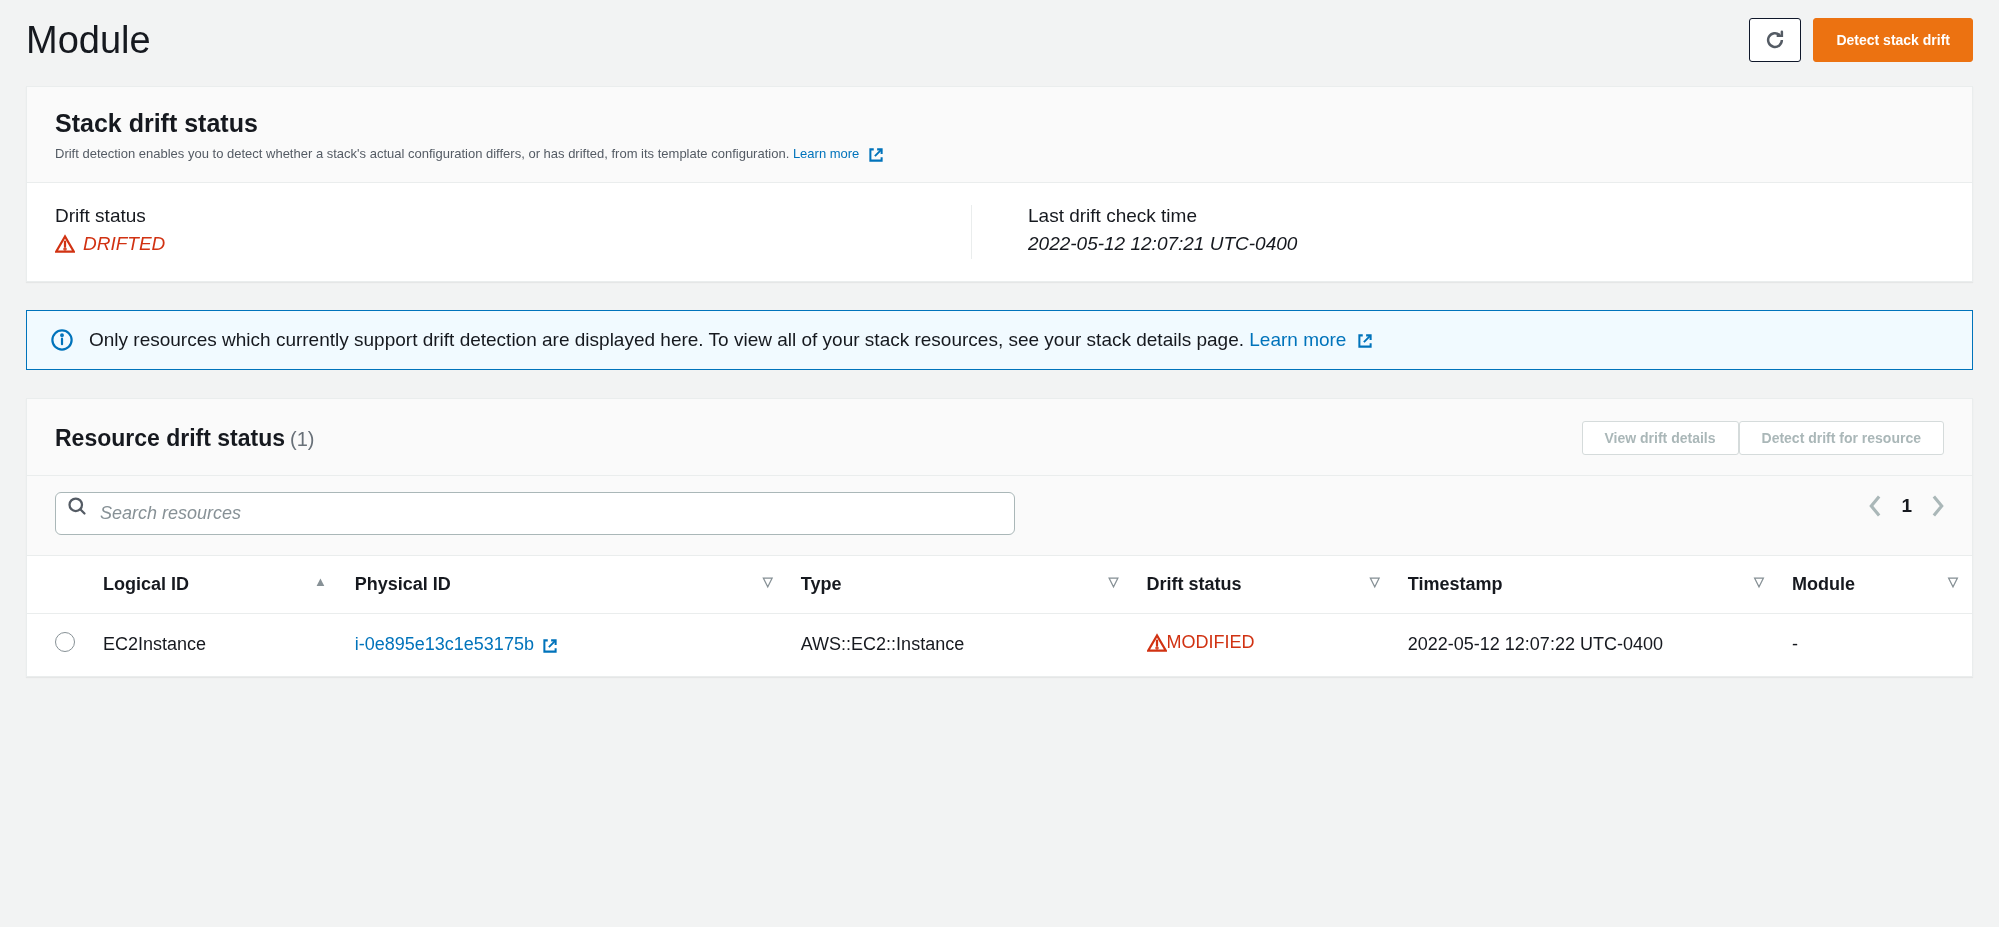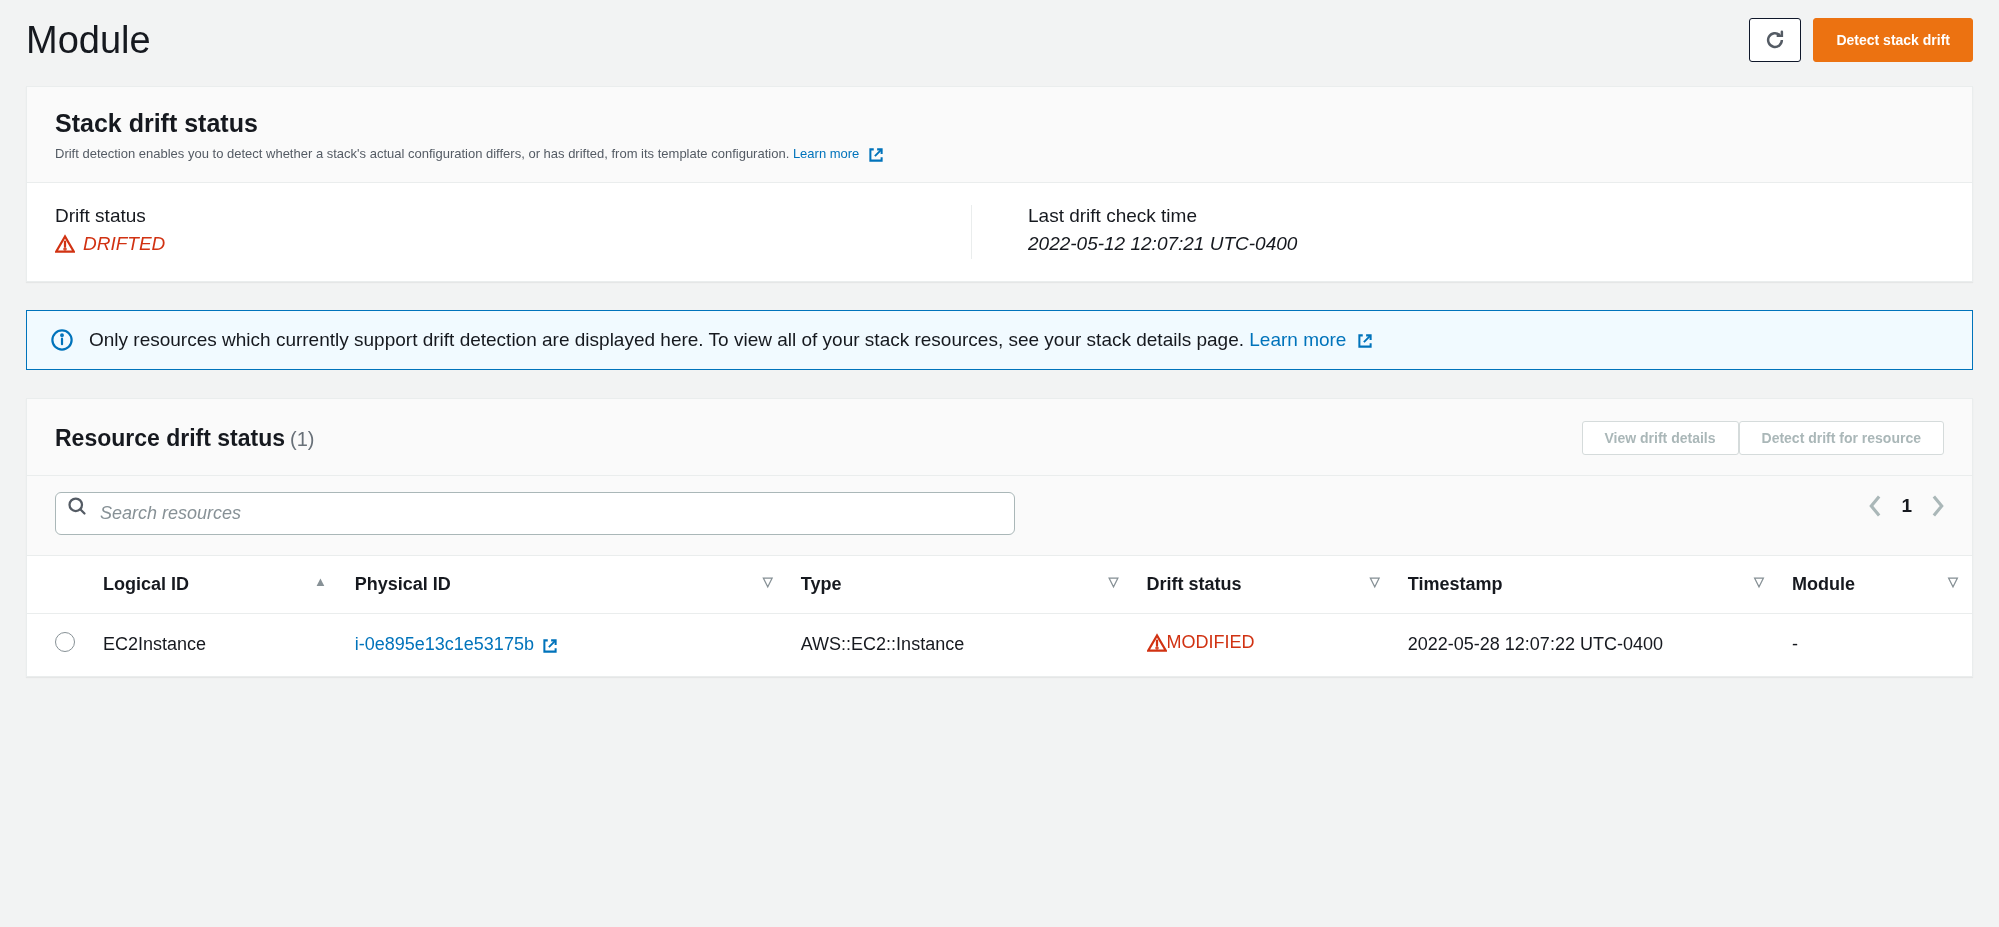--- a/index.html
+++ b/index.html
@@ -368,18 +368,18 @@
             <span>
               <svg width="20" height="20" viewBox="0 0 16 16" stroke="#d13212" stroke-width="1.8" fill="none">
                 <path d="M8 2L1 14h14L8 2z"></path>
                   <path d="M8 6v4" stroke-linecap="round"></path>
                   <circle cx="8" cy="12" r="0.5" fill="#d13212"></circle>
               </svg>
             </span>
             <span>MODIFIED</span>
           </span>
         </td>
-        <td style="max-width:200px;">2022-05-28 12:07:22 UTC-0400</td>
+        <td style="max-width:200px;">2022-05-12 12:07:22 UTC-0400</td>
         <td>-</td>
       </tr>
     </tbody>
   </table>
 </div>
 
 </body></html>

